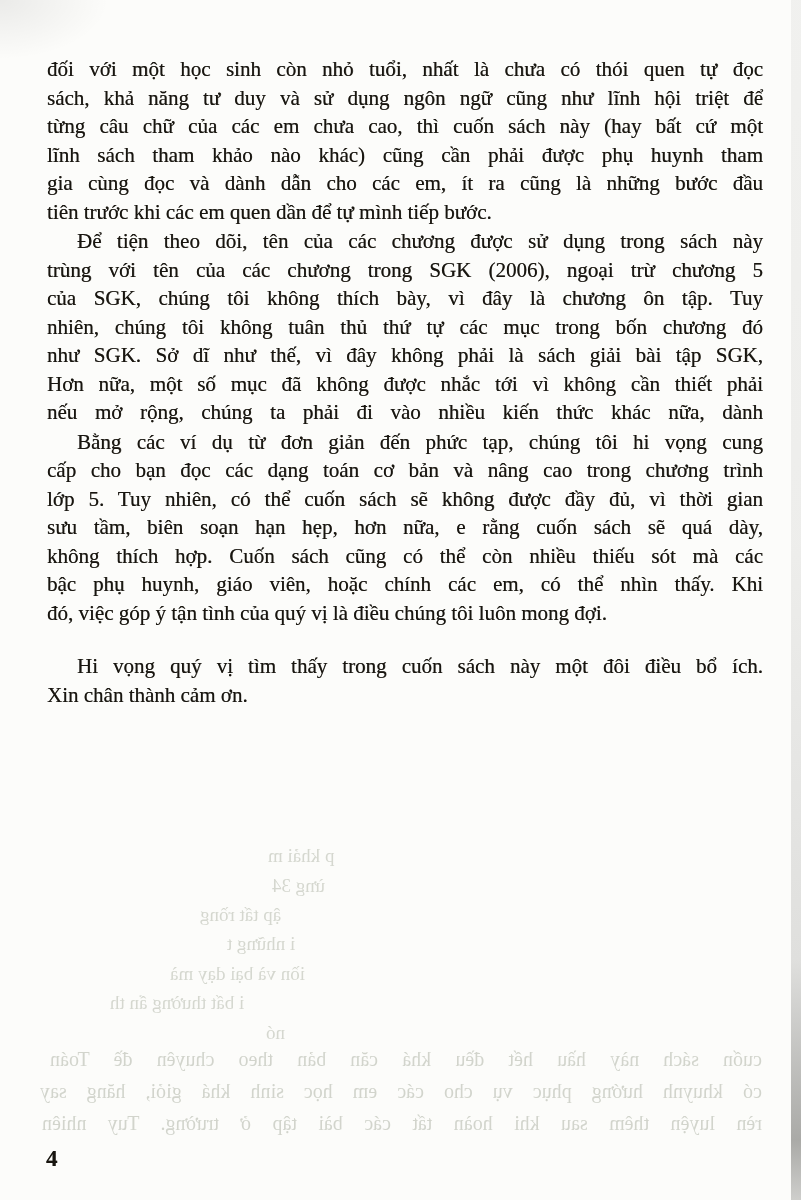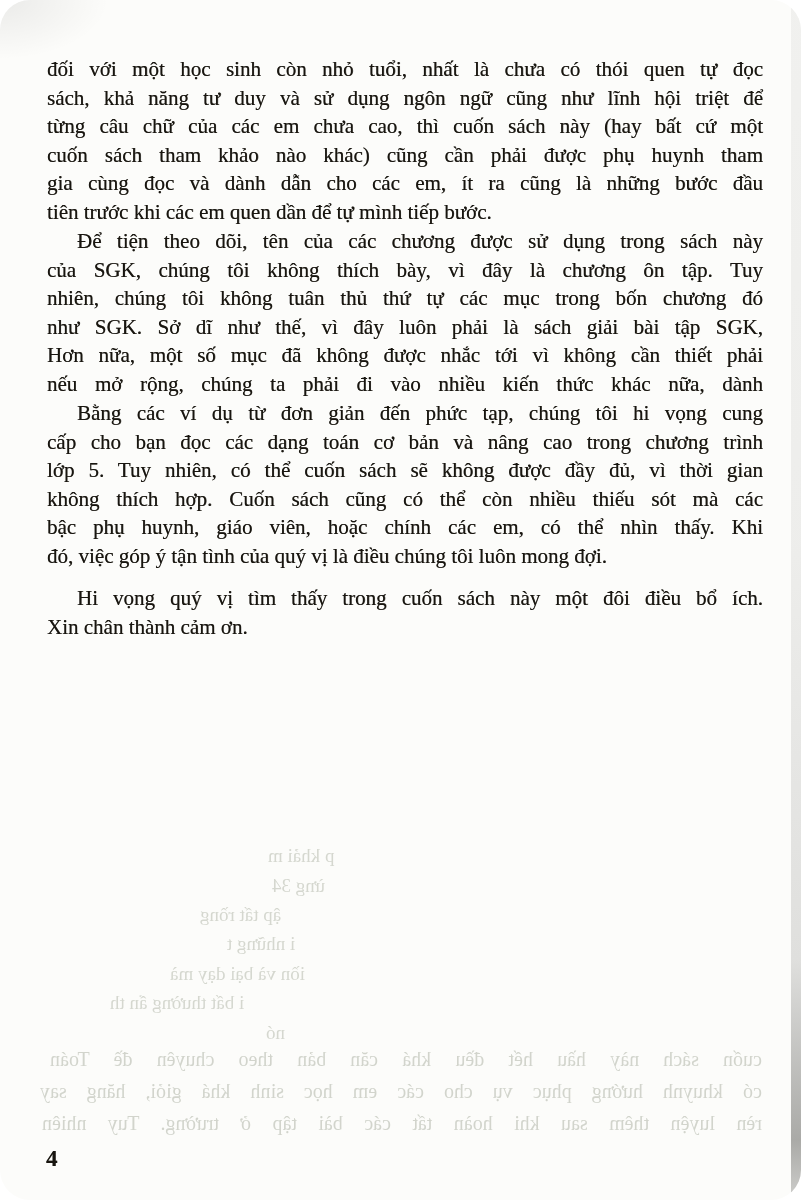--- a/index.html
+++ b/index.html
@@ -1,21 +1,20 @@
 <!DOCTYPE html>
 <html lang="vi"><head>
 <meta charset="utf-8">
 <style>
   html,body{margin:0;padding:0;background:#ffffff;}
   .page{
     position:relative;width:801px;height:1200px;overflow:hidden;
     background:#fcfcfa;
     font-family:"Liberation Serif","DejaVu Serif",serif;
     color:#18150f;
-    border-radius:30px;
   }
   .corner-shade{
     position:absolute;left:0;top:0;width:110px;height:60px;
     background:radial-gradient(ellipse at 0% 0%, rgba(0,0,0,0.07), rgba(0,0,0,0) 70%);
     pointer-events:none;
   }
   .edge-right{
     position:absolute;top:0;right:0;width:10px;height:100%;
     background:linear-gradient(to bottom,
       rgba(140,140,138,0.10) 0%,
@@ -24,21 +23,21 @@
       rgba(70,70,66,0.45) 95%,
       rgba(100,100,96,0.30) 100%);
   }
   .text-block{
     position:absolute;left:47px;top:55px;width:716px;
     font-size:21px;line-height:28.5px;
     text-shadow:0.3px 0 0 rgba(20,18,12,0.65);
   }
   .para{margin-top:1px;}
   .para:first-child{margin-top:0;}
-  .para:last-child{margin-top:14px;}
+  .para:last-child{margin-top:25px;}
   .line{text-align:justify;text-align-last:justify;}
   .line.last{text-align-last:left;}
   .line.first{text-indent:30px;}
   .it{font-style:italic;}
   .page-num{
     position:absolute;left:46px;top:1146px;
     font-size:23px;font-weight:bold;letter-spacing:0.5px;
     text-shadow:0.3px 0 0 rgba(20,18,12,0.6);
   }
   
@@ -61,36 +60,38 @@
 <body>
 
 <div class="page">
   <div class="corner-shade"></div>
 
   <div class="text-block">
       <div class="para">
         <div class="line"><span>đối với một học sinh còn nhỏ tuổi, nhất là chưa có thói quen tự đọc</span></div>
         <div class="line"><span>sách, khả năng tư duy và sử dụng ngôn ngữ cũng như lĩnh hội triệt để</span></div>
         <div class="line"><span>từng câu chữ của các em chưa cao, thì cuốn sách này (hay bất cứ một</span></div>
-        <div class="line"><span>cuốn sách tham khảo nào khác) cũng cần phải được phụ huynh tham</span></div>
+        <div class="line"><span>lĩnh sách tham khảo nào khác) cũng cần phải được phụ huynh tham</span></div>
         <div class="line"><span>gia cùng đọc và dành dẫn cho các em, ít ra cũng là những bước đầu</span></div>
         <div class="line last"><span>tiên trước khi các em quen dần để tự mình tiếp bước.</span></div>
       </div>
       <div class="para">
         <div class="line first"><span>Để tiện theo dõi, tên của các chương được sử dụng trong sách này</span></div>
+        <div class="line"><span>trùng với tên của các chương trong SGK (2006), ngoại trừ chương 5</span></div>
         <div class="line"><span>của SGK, chúng tôi không thích bày, vì đây là chương ôn tập. Tuy</span></div>
         <div class="line"><span>nhiên, chúng tôi không tuân thủ thứ tự các mục trong bốn chương đó</span></div>
-        <div class="line"><span>như SGK. Sở dĩ như thế, vì đây luôn phải là sách giải bài tập SGK,</span></div>
+        <div class="line"><span>như SGK. Sở dĩ như thế, vì đây không phải là sách giải bài tập SGK,</span></div>
         <div class="line"><span>Hơn nữa, một số mục đã không được nhắc tới vì không cần thiết phải</span></div>
         <div class="line"><span>nếu mở rộng, chúng ta phải đi vào nhiều kiến thức khác nữa, dành</span></div>
       </div>
       <div class="para">
         <div class="line first"><span>Bằng các ví dụ từ đơn giản đến phức tạp, chúng tôi hi vọng cung</span></div>
         <div class="line"><span>cấp cho bạn đọc các dạng toán cơ bản và nâng cao trong chương trình</span></div>
         <div class="line"><span>lớp 5. Tuy nhiên, có thể cuốn sách sẽ không được đầy đủ, vì thời gian</span></div>
+        <div class="line"><span>sưu tầm, biên soạn hạn hẹp, hơn nữa, e rằng cuốn sách sẽ quá dày,</span></div>
         <div class="line"><span>không thích hợp. Cuốn sách cũng có thể còn nhiều thiếu sót mà các</span></div>
         <div class="line"><span>bậc phụ huynh, giáo viên, hoặc chính các em, có thể nhìn thấy. Khi</span></div>
         <div class="line last"><span>đó, việc góp ý tận tình của quý vị là điều chúng tôi luôn mong đợi.</span></div>
       </div>
       <div class="para">
         <div class="line first"><span>Hi vọng quý vị tìm thấy trong cuốn sách này một đôi điều bổ ích.</span></div>
         <div class="line last"><span>Xin chân thành cảm ơn.</span></div>
       </div>
     </div>
 

